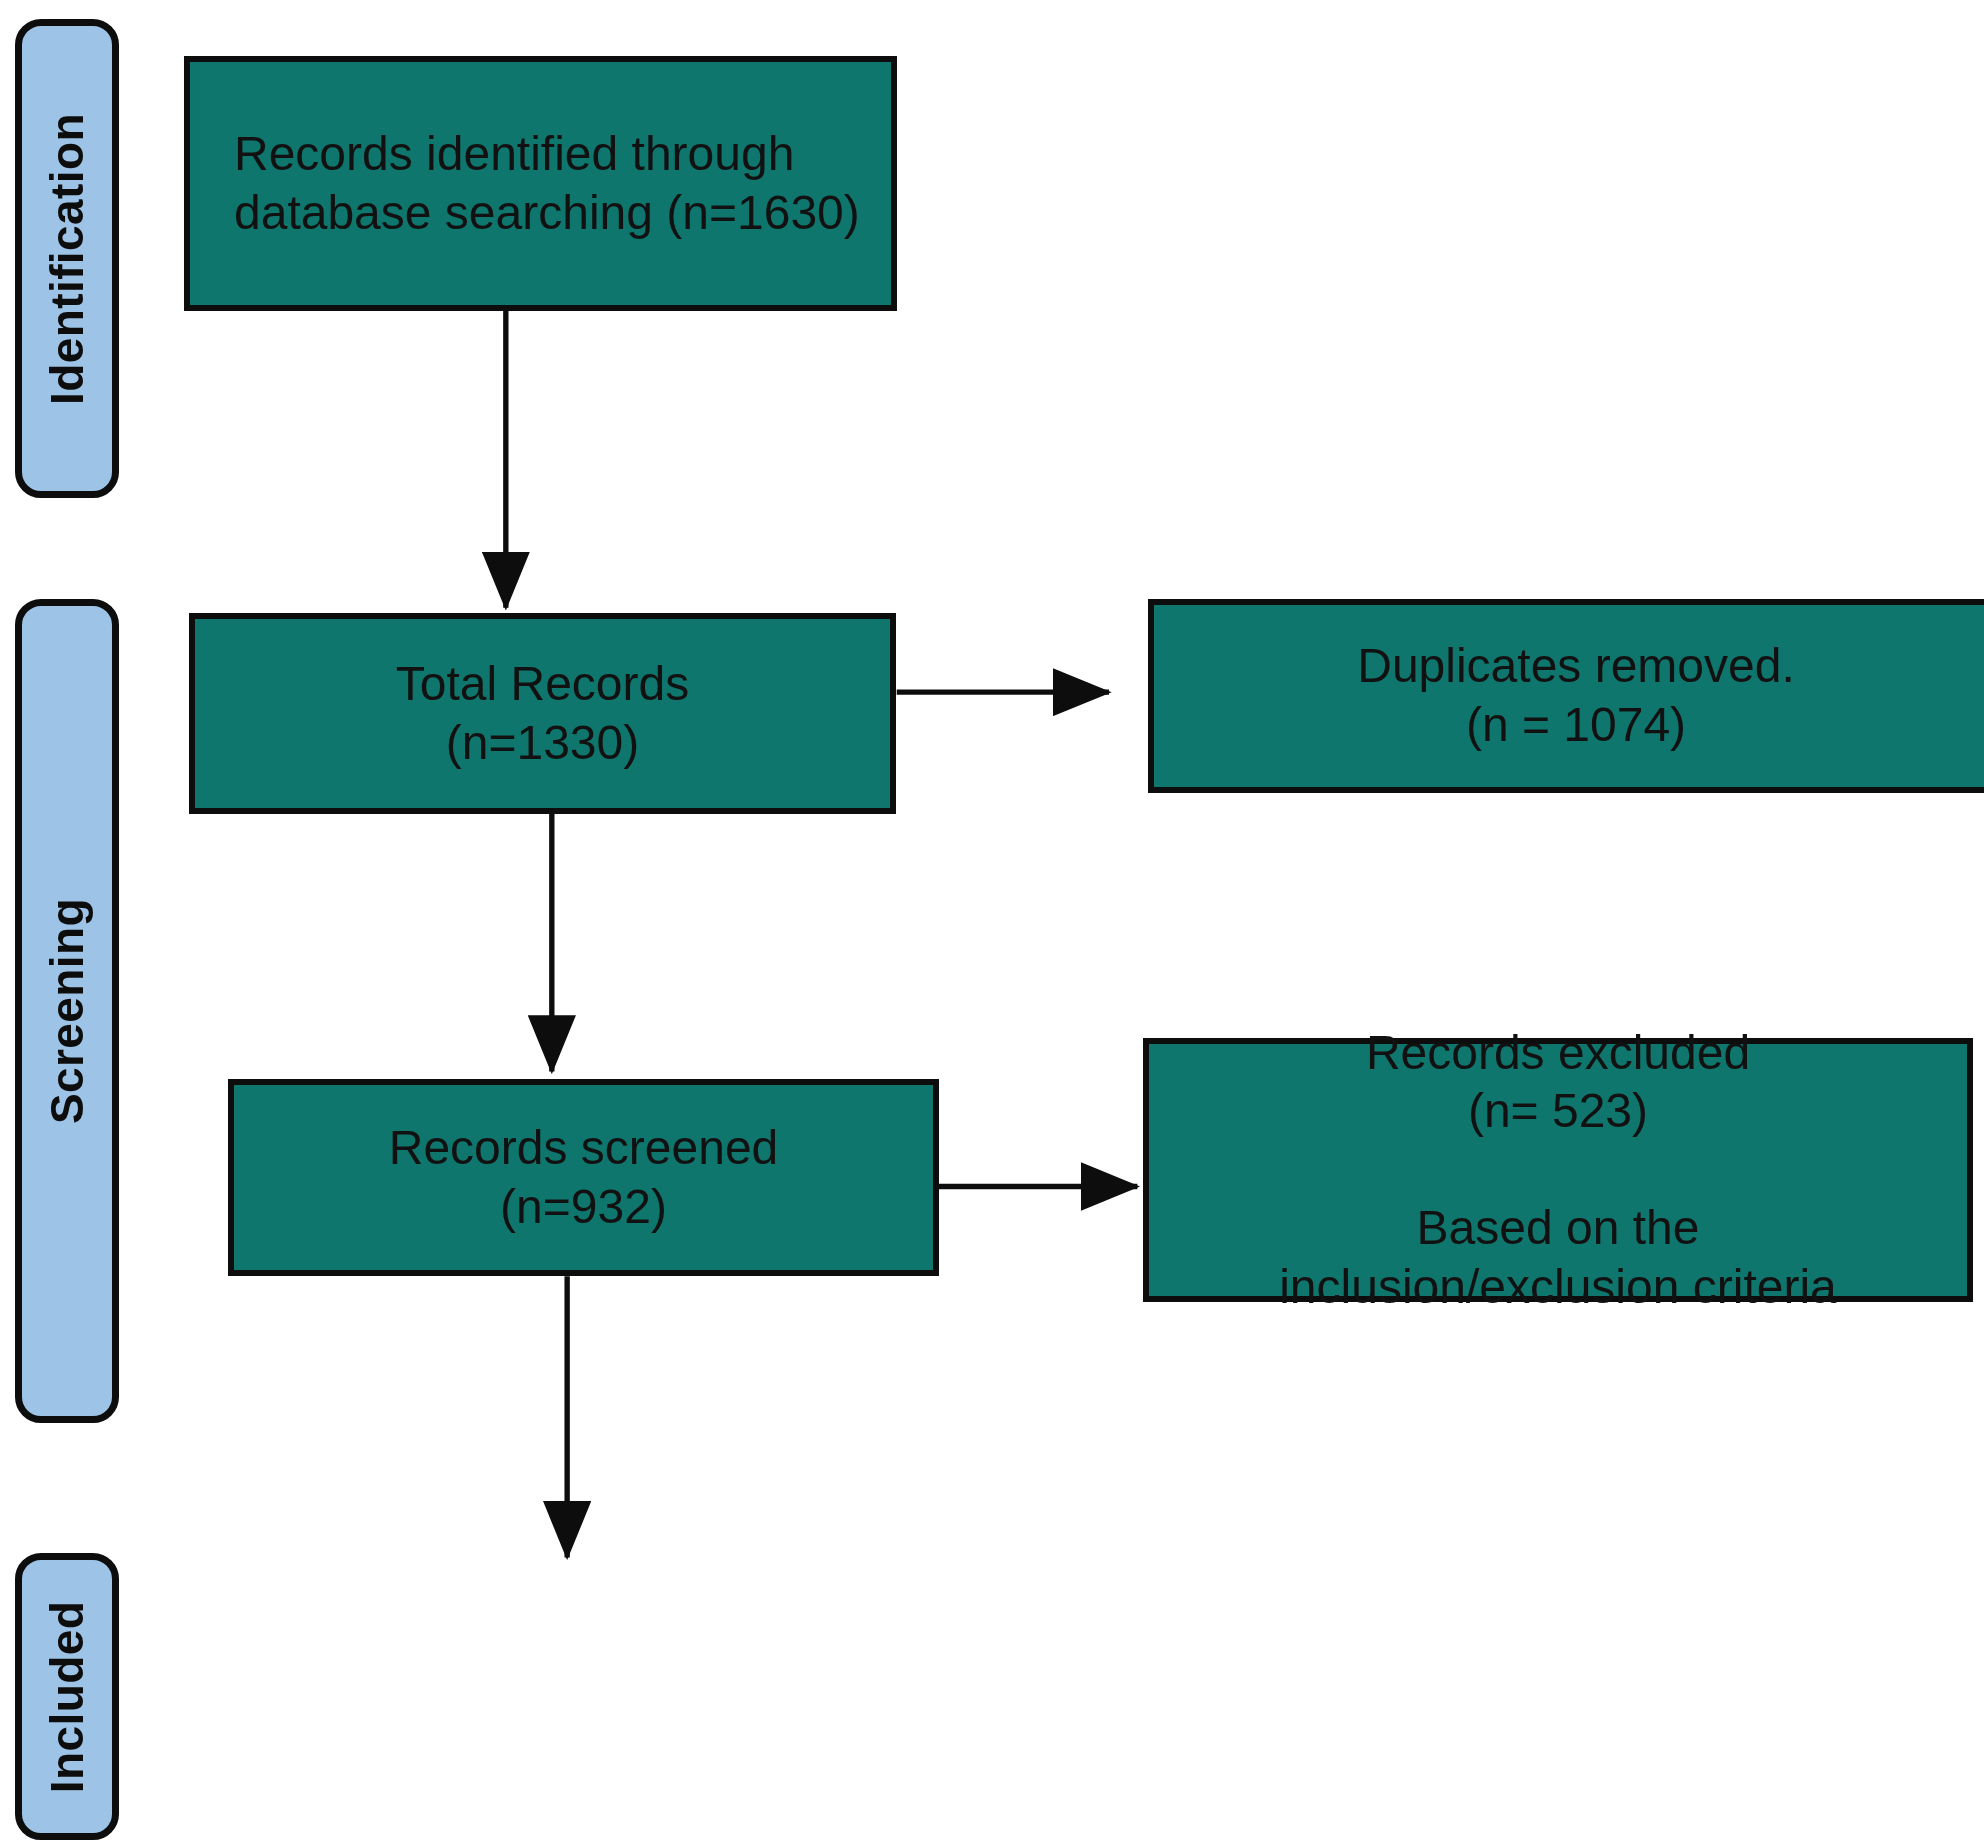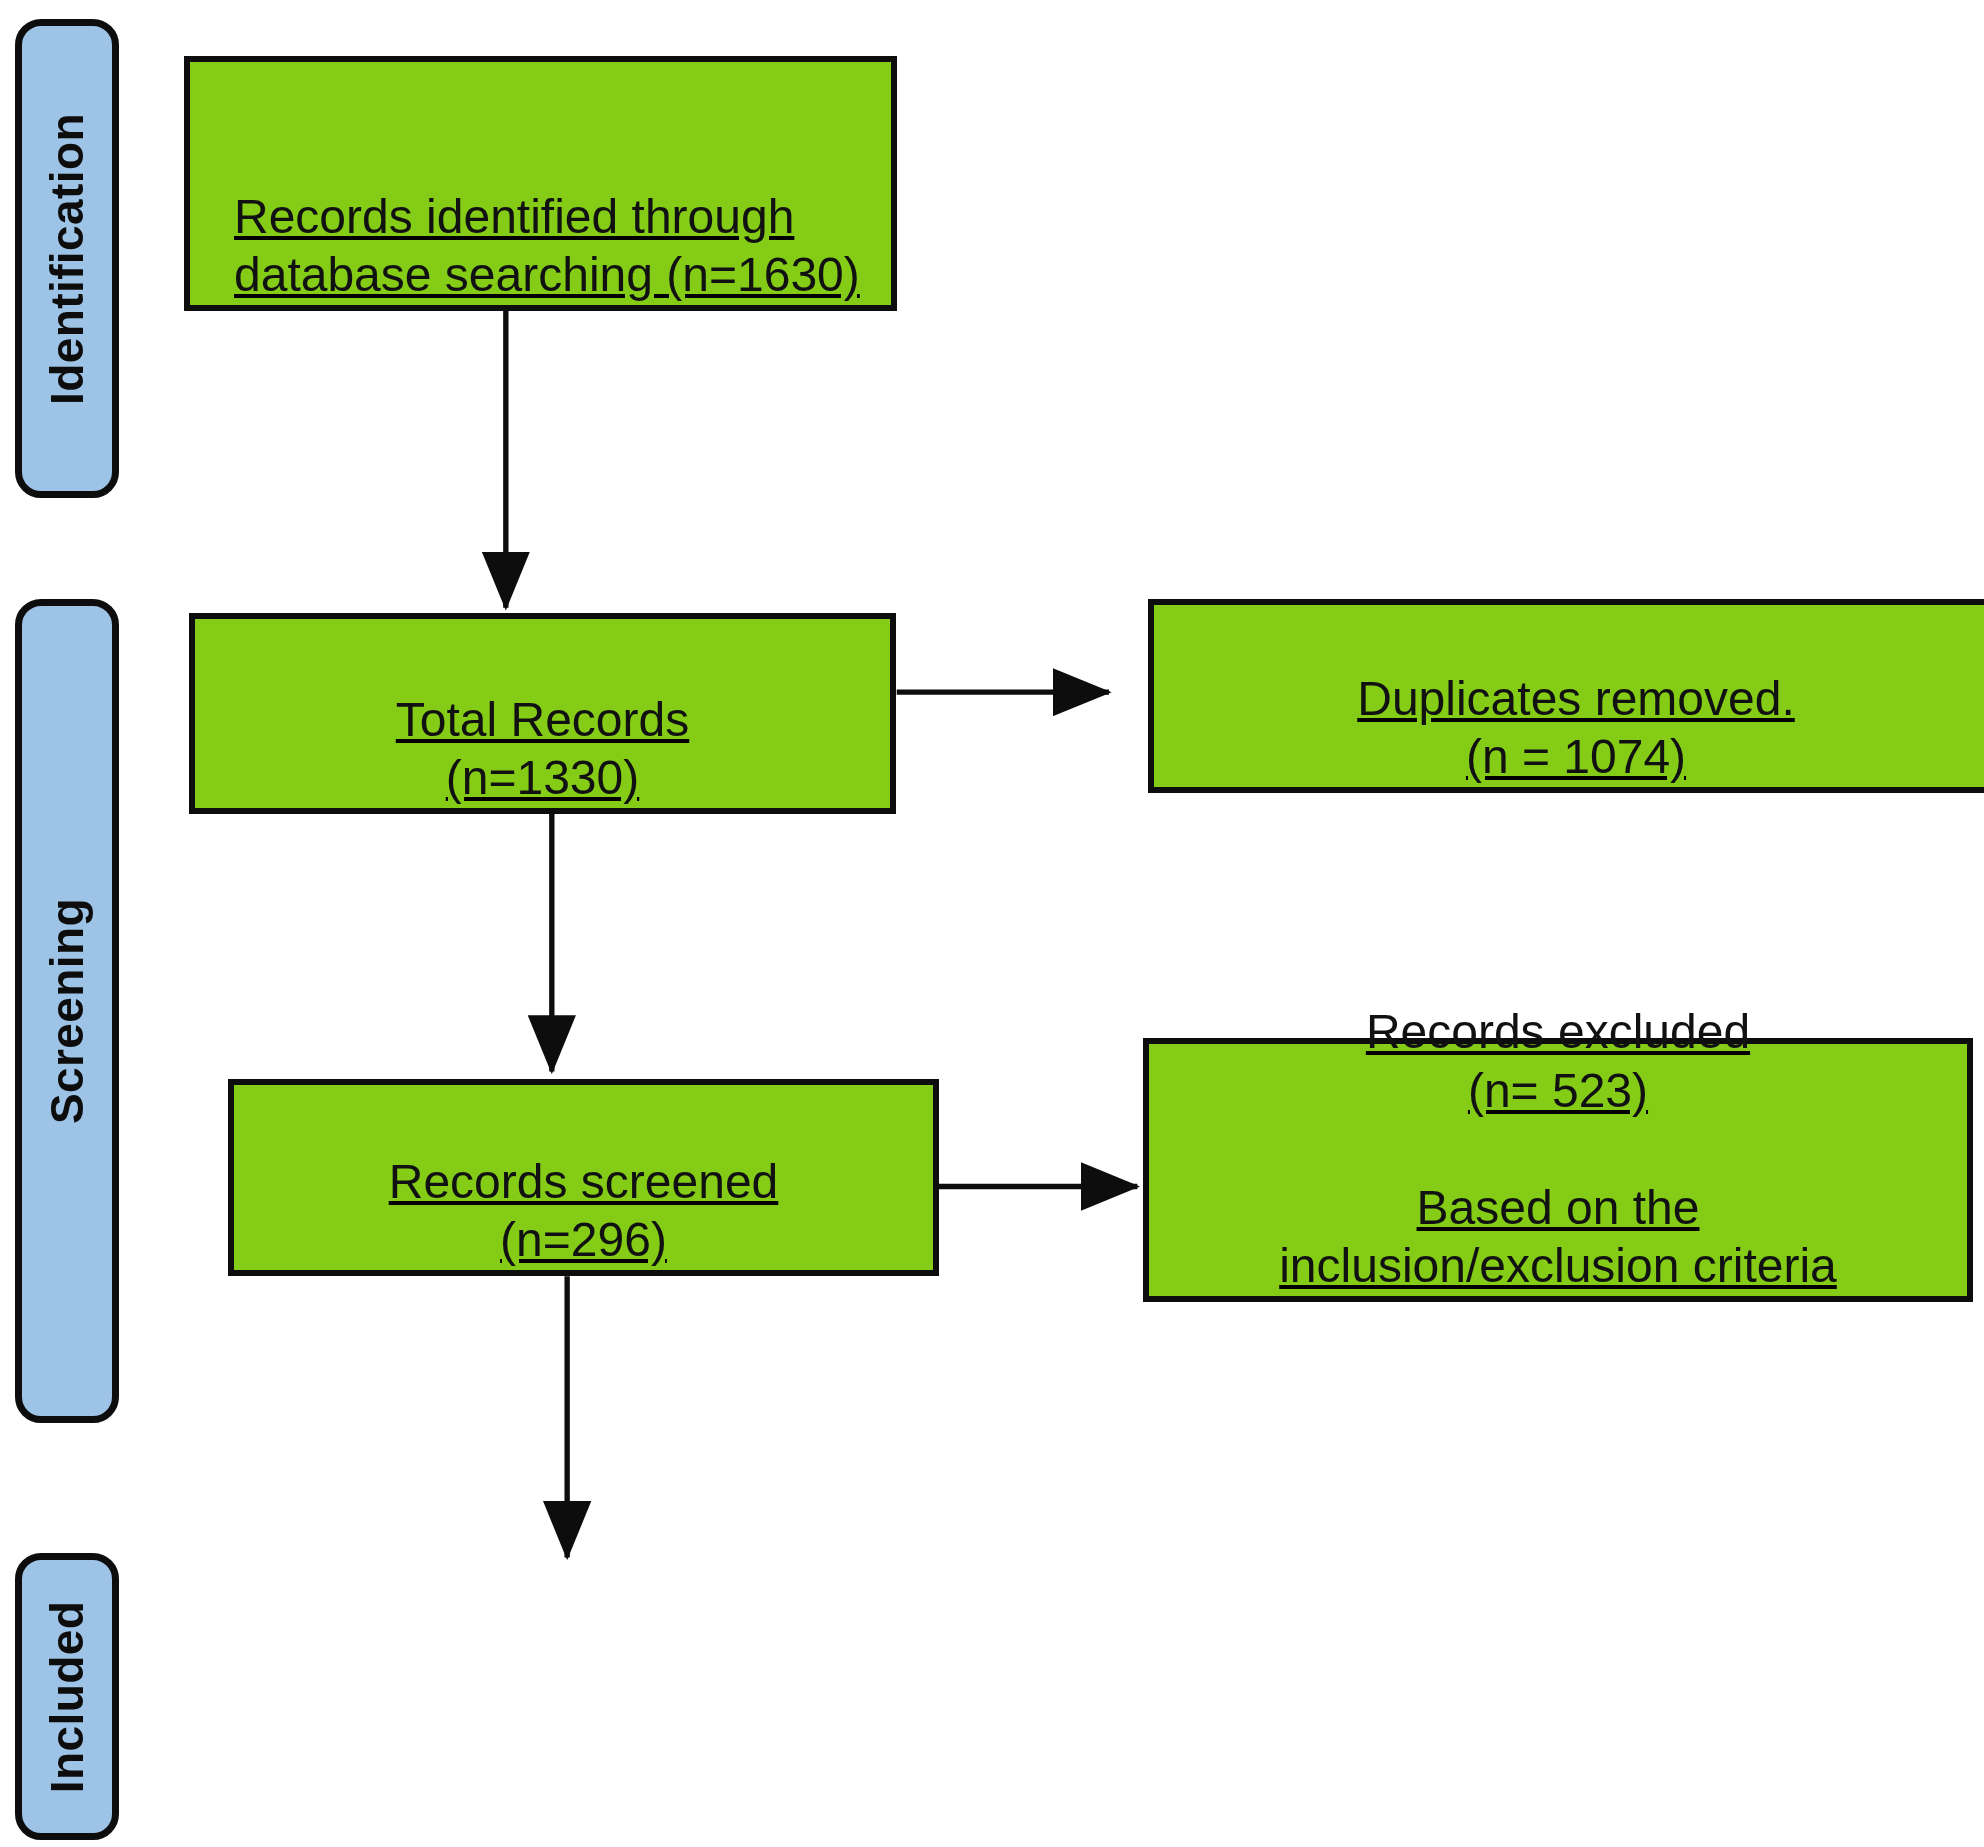--- a/index.html
+++ b/index.html
@@ -33,28 +33,27 @@
     white-space: nowrap;
     font-weight: bold;
     font-size: 46px;
     color: #0d0d0d;
     letter-spacing: 0.4px;
   }
 
   
   .pbox {
     position: absolute;
-    background: #84cc16;
+    background: #0f766e;
     border: 6.1px solid #0d0d0d;
     box-sizing: border-box;
     display: flex;
-    align-items: flex-end;
+    align-items: center;
     justify-content: center;
     text-align: center;
-    text-decoration: underline;
   }
   .pbox .ptext {
     font-size: 48px;
     line-height: 1.22;
     color: #111111;
     padding: 0 14px;
     white-space: pre-line;
   }
 
   
@@ -112,21 +111,21 @@
 (n=1330)</span>
   </div>
 
   <div class="pbox" id="box-duplicates-removed" style="left:1148px; top:599px; width:856px; height:194px;">
     <span class="ptext">Duplicates removed.
 (n = 1074)</span>
   </div>
 
   <div class="pbox" id="box-records-screened" style="left:228px; top:1079px; width:711px; height:197px;">
     <span class="ptext">Records screened
-(n=296)</span>
+(n=932)</span>
   </div>
 
   <div class="pbox" id="box-records-excluded" style="left:1143px; top:1038px; width:830px; height:264px;">
     <span class="ptext">Records excluded
 (n= 523)
 
 Based on the
 inclusion/exclusion criteria</span>
   </div>
 

